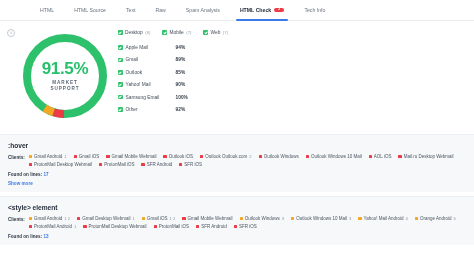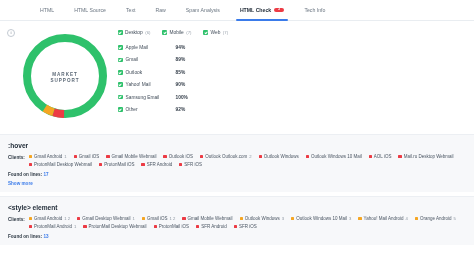--- a/index.html
+++ b/index.html
@@ -276,20 +276,21 @@
 
   <div class="info-icon">i</div>
 
   <div class="donut-wrap">
     <svg class="donut-svg" width="94" height="94" viewBox="0 0 94 94">
       <circle cx="47" cy="47" r="38" fill="none" stroke="#2ec16b" stroke-width="8"></circle>
       <circle id="seg-red" cx="47" cy="47" r="38" fill="none" stroke="#ec3b44" stroke-width="8" transform="rotate(-90 47 47)" stroke-dasharray="10.744246875277092 228.01679479754716" stroke-dashoffset="-120.15649422184883"></circle>
       <circle id="seg-orange" cx="47" cy="47" r="38" fill="none" stroke="#f5a623" stroke-width="8" transform="rotate(-90 47 47)" stroke-dasharray="9.55044166691297 229.2106000059113" stroke-dashoffset="-130.90074109712592"></circle>
     </svg>
     <div class="donut-center">
+      <div class="donut-pct">91.5%</div>
       <div class="donut-sub">
         <span>MARKET</span><br>
         <span>SUPPORT</span>
       </div>
     </div>
   </div>
 
   <div class="filters" id="filters">
       <div class="filter-item">
         <span class="cbx"></span>

